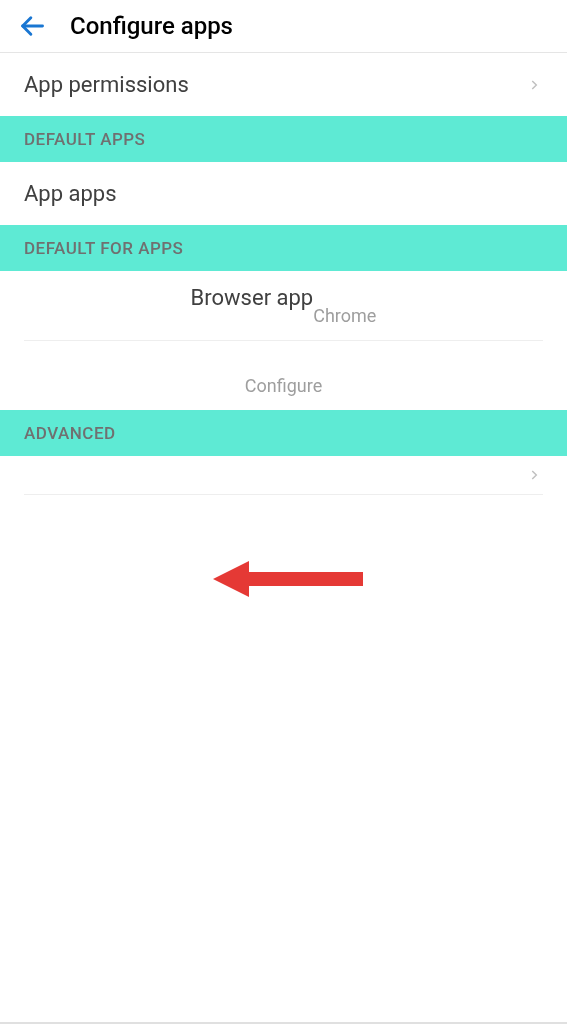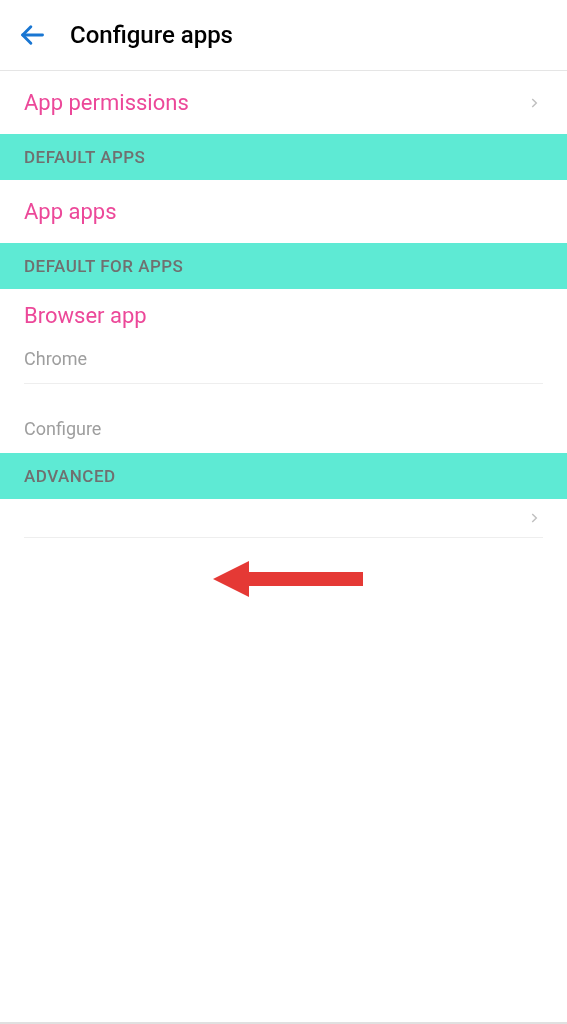--- a/index.html
+++ b/index.html
@@ -9,21 +9,21 @@
       font-family: Roboto, -apple-system, BlinkMacSystemFont, "Segoe UI", Arial, sans-serif;
     }
     body {
       width: 567px;
       height: 1024px;
       background: #ffffff;
       overflow: hidden;
       position: relative;
     }
     .header {
-      height: 71px;
+      height: 53px;
       display: flex;
       align-items: center;
       padding: 0 18px;
       border-bottom: 1px solid #e5e5e5;
       background: #ffffff;
     }
     .back-icon {
       width: 28px;
       height: 28px;
       margin-right: 24px;
@@ -45,27 +45,27 @@
       padding: 19px 24px;
       display: flex;
       align-items: center;
       justify-content: space-between;
       background: #ffffff;
       cursor: pointer;
       position: relative;
     }
     .list-item.with-sub {
       padding: 14px 24px;
-      flex-direction: column;
+      flex-direction: row;
       align-items: flex-start;
       justify-content: center;
     }
     .list-item-title {
       font-size: 22px;
-      color: #ec4899;
+      color: #404040;
       font-weight: 400;
     }
     .list-item-subtitle {
       font-size: 18px;
       color: #9e9e9e;
       margin-top: 20px;
     }
     .chevron {
       width: 16px;
       height: 16px;

